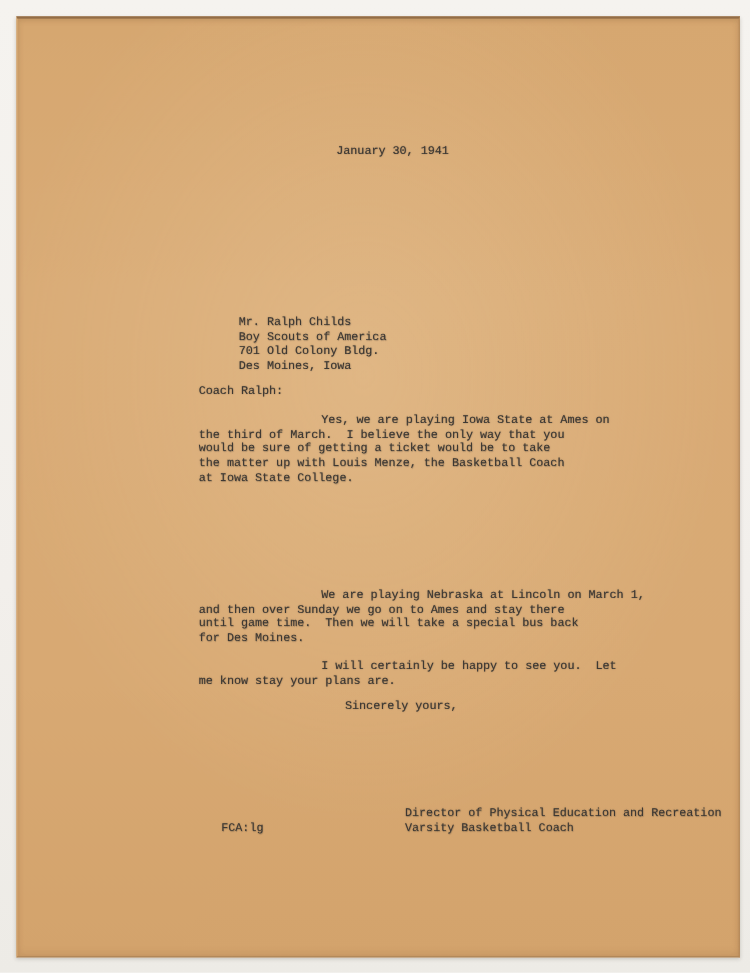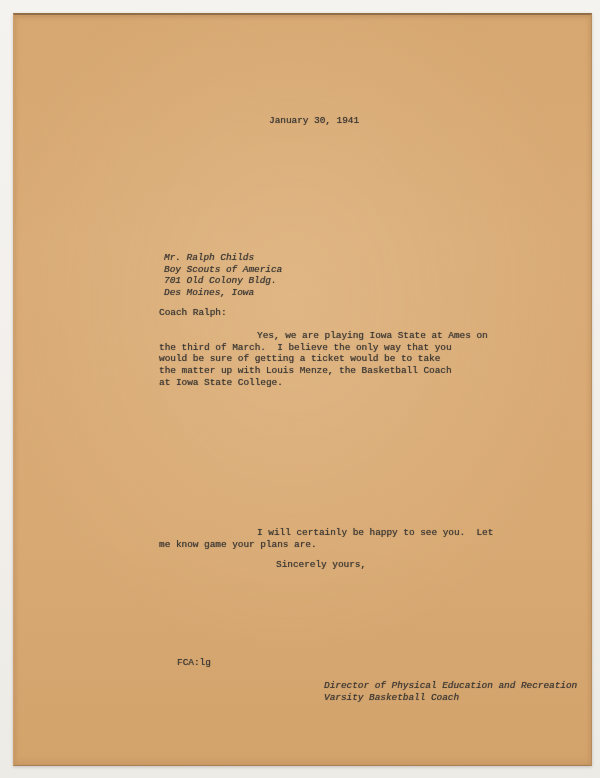--- a/index.html
+++ b/index.html
@@ -38,29 +38,29 @@
     position: absolute;
     color: #3d3833;
     font-size: 9.4px;
     line-height: 11.7px;
     letter-spacing: 0px;
     white-space: pre;
     text-shadow: 0 0 1px rgba(61,56,51,0.55), 0.4px 0.4px 0.6px rgba(61,56,51,0.25);
   }
   .para { text-indent: 98px; font-family: Liberation Mono, monospace; }
   .date-line   { left: 255px; top: 100px; }
-  .recipient   { left: 150px; top: 237px; font-style: italic; }
+  .recipient   { left: 177px; top: 237px; }
   .salutation  { left: 145px; top: 292px; }
   .para-1      { left: 145px; top: 315px; }
   .para-2      { left: 145px; top: 385px; }
   .para-3      { left: 145px; top: 455px; }
   .para-4      { left: 145px; top: 512px; }
   .closing     { left: 262px; top: 544px; }
   .initials    { left: 163px; top: 642px; }
-  .sig-titles  { left: 310px; top: 665px; line-height: 12.2px; font-style: italic; }
+  .sig-titles  { left: 310px; top: 630px; line-height: 12.2px; }
 </style>
 </head>
 <body>
 
 <div class="scene">
   <div class="paper">
 
     <div class="tw date-line">January 30, 1941</div>
 
     <div class="tw recipient">Mr. Ralph Childs
@@ -70,23 +70,27 @@
 
     <div class="tw salutation">Coach Ralph:</div>
 
     <div class="tw para para-1">Yes, we are playing Iowa State at Ames on
 the third of March.  I believe the only way that you
 would be sure of getting a ticket would be to take
 the matter up with Louis Menze, the Basketball Coach
 at Iowa State College.</div>
 
 
+    <div class="tw para para-3">We are playing Nebraska at Lincoln on March 1,
+and then over Sunday we go on to Ames and stay there
+until game time.  Then we will take a special bus back
+for Des Moines.</div>
 
     <div class="tw para para-4">I will certainly be happy to see you.  Let
-me know game your plans are.</div>
+me know stay your plans are.</div>
 
     <div class="tw closing">Sincerely yours,</div>
 
     <div class="tw initials">FCA:lg</div>
 
     <div class="tw sig-titles">Director of Physical Education and Recreation
 Varsity Basketball Coach</div>
 
   </div>
 </div>

